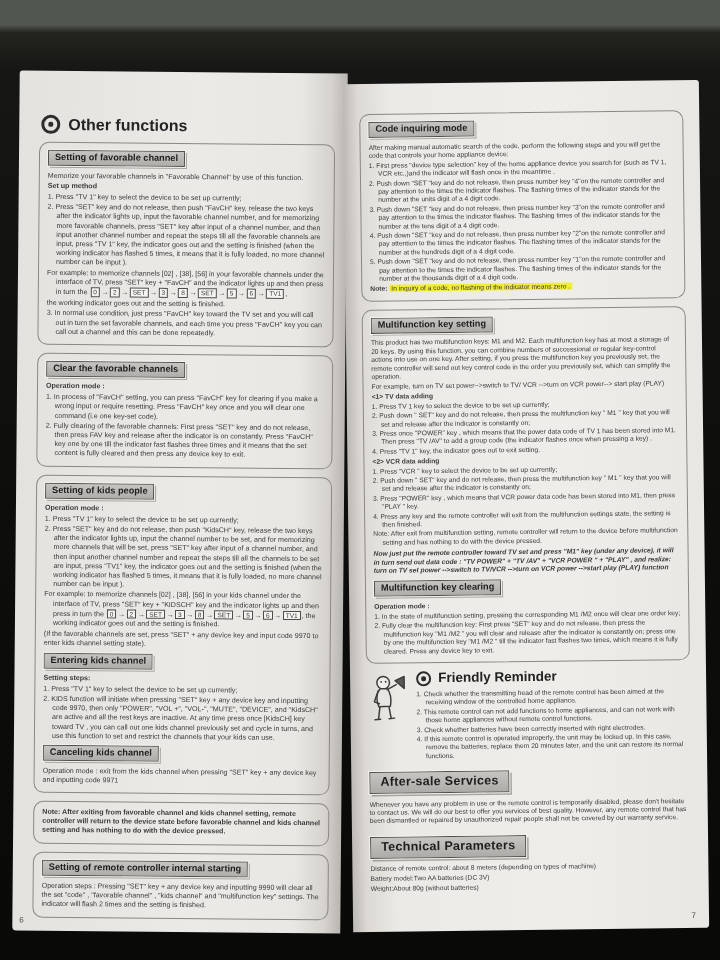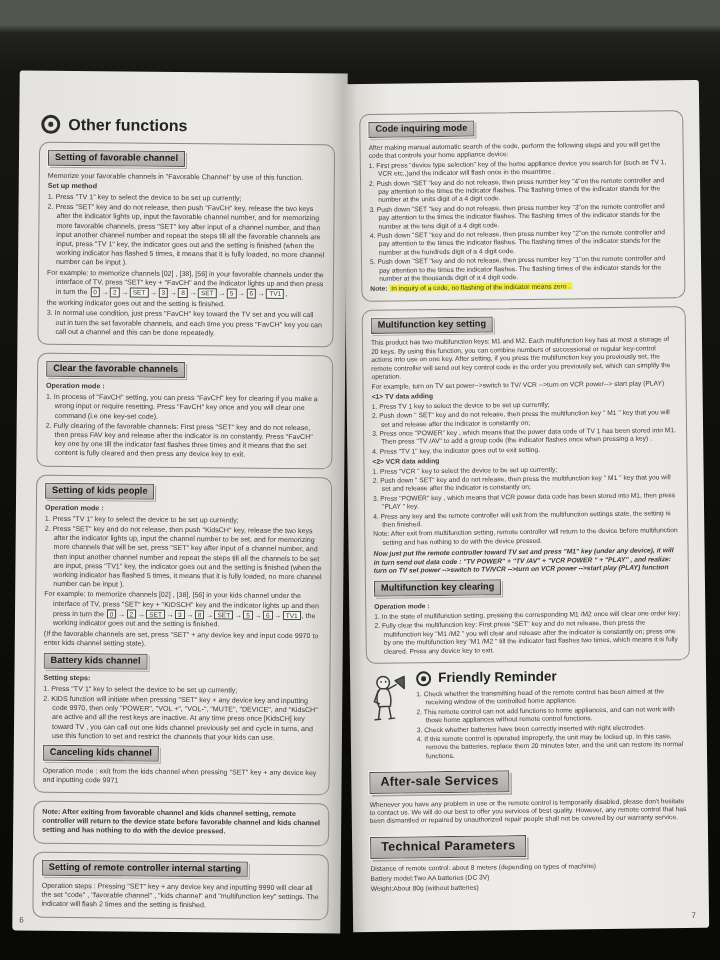--- a/index.html
+++ b/index.html
@@ -75,21 +75,21 @@
           <div class="li">1. In process of "FavCH" setting, you can press "FavCH" key for clearing if you make a wrong input or require resetting. Press "FavCH" key once and you will clear one command  (i.e one key-set code).</div>
           <div class="li">2. Fully clearing of the favorable channels:  First press "SET" key and do not release, then press FAV key and release after the indicator is on constantly. Press "FavCH" key one by one till the indicator fast flashes three times and it means that the set content is fully cleared and then press any device key to exit.</div>
         </div>
         <div class="rbox">
           <div><div class="sec-h">Setting of kids people</div></div>
           <div class="p sub">Operation mode :</div>
           <div class="li">1. Press "TV 1" key to select the device to be set up currently;</div>
           <div class="li">2. Press "SET" key and do not release, then push "KidsCH" key, release the two keys after the indicator lights up, input the channel number to be set, and for memorizing more channels that will be set, press "SET" key after input of a channel number, and then input another channel number and repeat the steps till all the channels to be set are input, press "TV1" key, the indicator goes out and the setting is finished (when the working indicator has flashed 5 times, it means that it is fully loaded, no more channel number can be input ).</div>
           <div class="li keysline"><span>For example:  to memorize channels [02] , [38], [56] in your kids channel under the interface of TV,  press "SET" key + "KIDSCH" key and the indicator lights up and then press in turn the  </span><span class="key">0</span><span class="arr">→</span><span class="key">2</span><span class="arr">→</span><span class="key">SET</span><span class="arr">→</span><span class="key">3</span><span class="arr">→</span><span class="key">8</span><span class="arr">→</span><span class="key">SET</span><span class="arr">→</span><span class="key">5</span><span class="arr">→</span><span class="key">6</span><span class="arr">→</span><span class="key">TV1</span><span>, the working indicator goes out and the setting is finished.</span></div>
           <div class="p">(If the favorable channels are set, press "SET" + any device key and input code 9970 to enter kids channel setting state).</div>
-          <div><div class="sec-h">Battery kids channel</div></div>
+          <div><div class="sec-h">Entering kids channel</div></div>
           <div class="p sub">Setting steps:</div>
           <div class="li">1. Press "TV 1" key to select the device to be set up currently;</div>
           <div class="li">2. KIDS function will initiate when pressing "SET" key + any device key and inputting code 9970, then only "POWER", "VOL +", "VOL-", "MUTE", "DEVICE", and "KidsCH" are active and all the rest keys are inactive. At any time press once [KidsCH] key toward TV , you can call out one kids channel previously set and cycle in turns, and use this function to set and restrict the channels that your kids can use.</div>
           <div><div class="sec-h">Canceling kids channel</div></div>
           <div class="p">Operation mode :  exit from the kids channel when pressing "SET" key + any device key and inputting code 9971</div>
         </div>
         <div class="rbox">
           <div class="p bold">Note:   After exiting from favorable channel and kids channel setting, remote controller will return to the device state before favorable channel and kids channel setting and has nothing to do with the device pressed.</div>
         </div>
         <div class="rbox">

